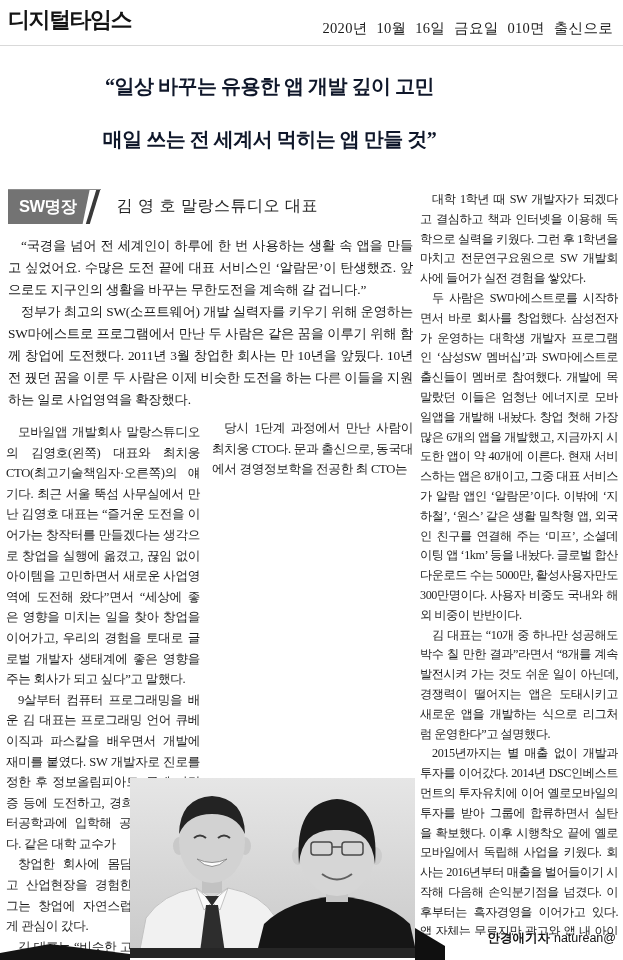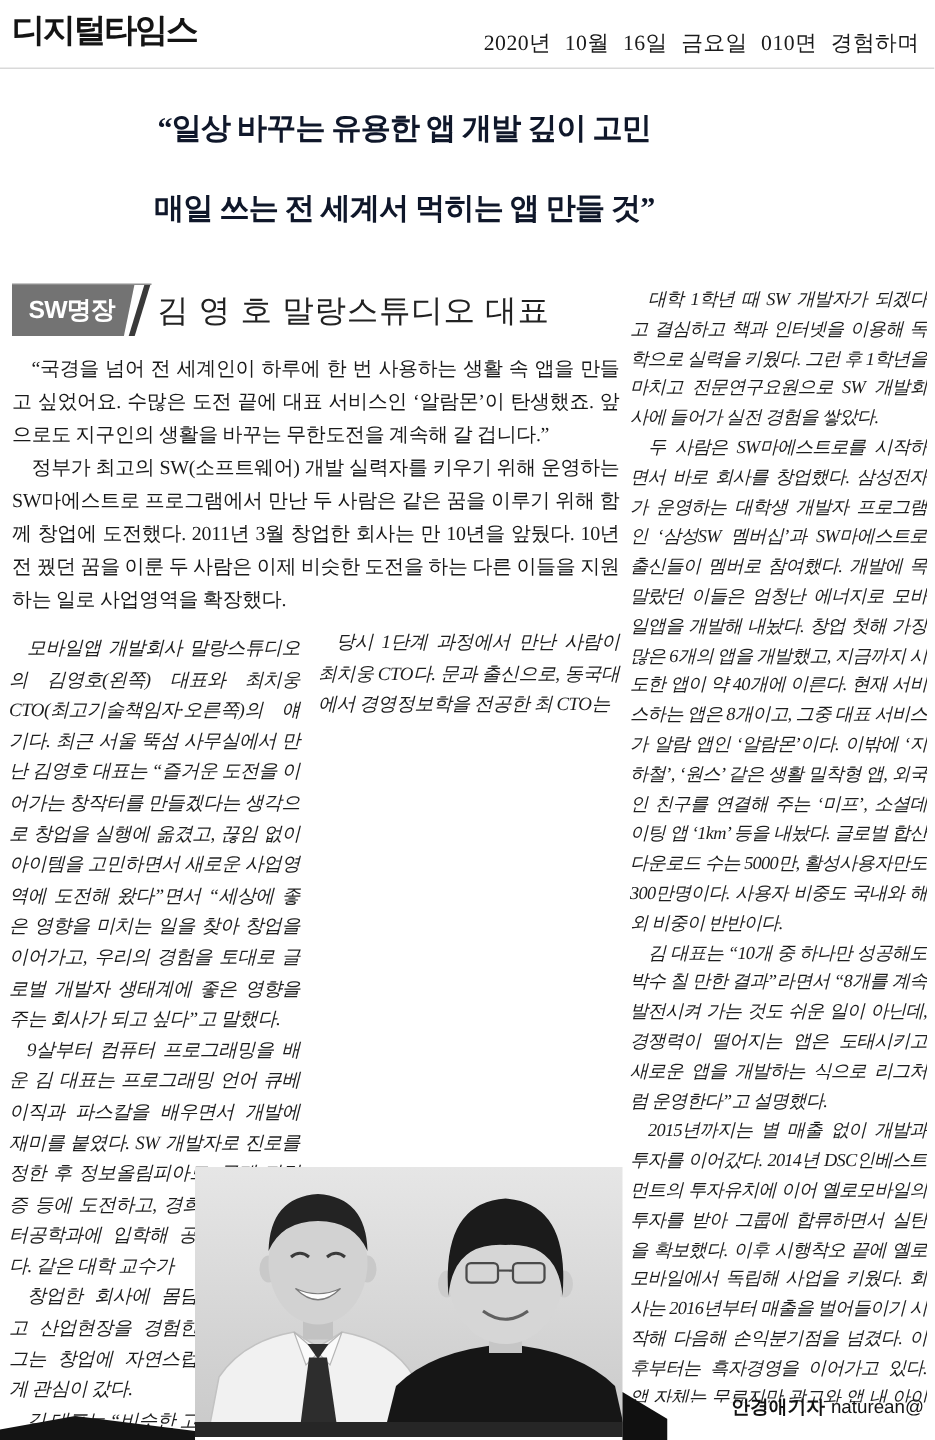--- a/index.html
+++ b/index.html
@@ -36,33 +36,33 @@
     padding:6px 13px 6px 11px; letter-spacing:-.5px;
     clip-path:polygon(0 0,100% 0,calc(100% - 7px) 100%,0 100%);
     font-family:"Liberation Sans","DejaVu Sans",sans-serif;
   }
   .slash-divider{ width:4px; background:#3a3a3a; transform:skewX(-17deg); margin:0 6px 0 1px; }
   .series-title{
     font-family:"Liberation Sans","DejaVu Sans",sans-serif;
     font-weight:bold; font-size:19px; color:#141414; padding:5px 10px 4px 4px; letter-spacing:-.5px;
   }
   .series-person{
-    align-self:center; margin-left:4px; font-size:21px; color:#222;
+    align-self:center; margin-left:16px; font-size:16px; color:#222;
     font-family:"Liberation Sans","DejaVu Sans",sans-serif; letter-spacing:.5px;
   }
 
   
   .lead-block{ position:absolute; left:8px; top:235px; width:405px; }
   .lead-block p{
     font-size:13.3px; line-height:22px; text-align:justify; text-indent:13px;
     letter-spacing:-.2px; color:#191919;
   }
 
   
-  .col{ position:absolute;font-style:italic; }
+  .col{ position:absolute; }
   .col p{ font-size:12.6px; line-height:20.6px; text-align:justify; text-indent:12px;
           letter-spacing:-.3px; color:#1d1d1d; }
   .col-left{ left:6px; top:422px; width:194px; }
   .col-mid { left:212px; top:418px; width:201px; }
   .col-right{ left:420px; top:190px; width:198px; height:745px; overflow:hidden; }
   .col-right p{ font-size:12.2px; line-height:19.8px; letter-spacing:-.45px; }
   .wrap-narrow{ width:126px; }
   .cont{ text-indent:0; }
 
   
@@ -79,21 +79,21 @@
   }
   .byline .author{ font-weight:bold; margin-right:4px;text-align:center; }
 
   
   .photo-svg{ position:absolute; left:0; top:776px; width:445px; height:184px; z-index:5; }
 </style>
 </head>
 <body>
 
 <div class="masthead-logo">디지털타임스</div>
-<div class="dateline">2020년  10월  16일  금요일  010면  경험하며</div>
+<div class="dateline">2020년  10월  16일  금요일  010면  출신으로</div>
 <div class="masthead-rule"></div>
 
 <div class="headline">
   <div>“일상 바꾸는 유용한 앱 개발 깊이 고민</div>
   <div>매일 쓰는 전 세계서 먹히는 앱 만들 것”</div>
 </div>
 
 <div class="section-head">
   <div class="section-box">
     <span class="series-badge">SW명장</span>

